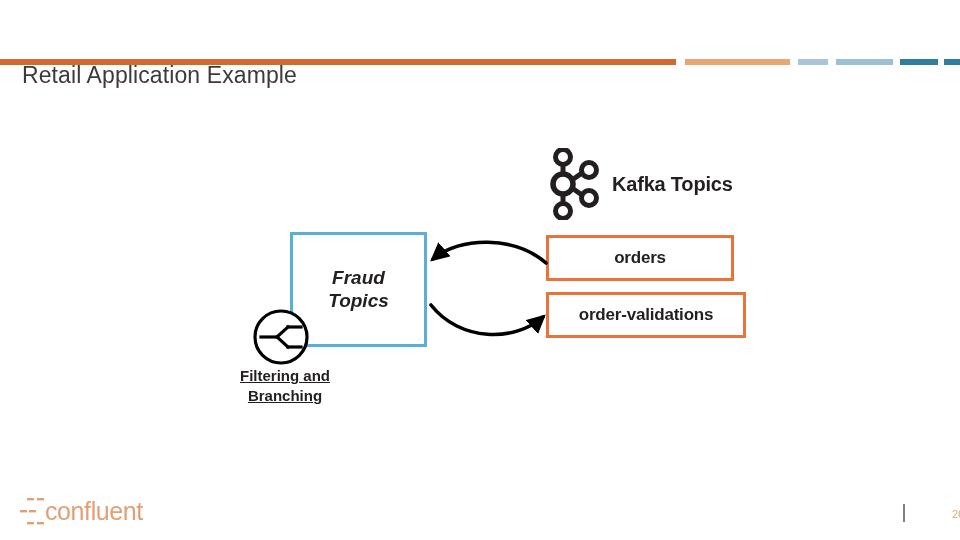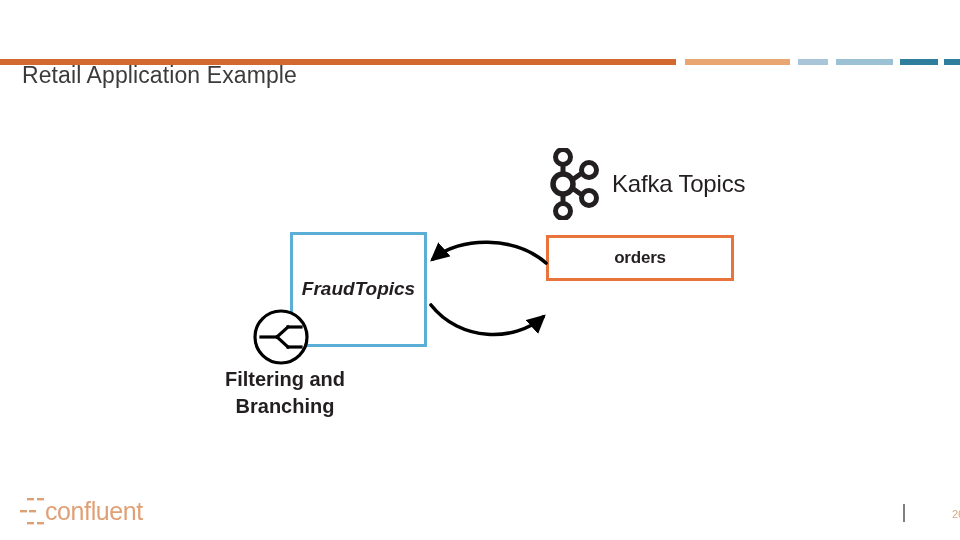--- a/index.html
+++ b/index.html
@@ -58,22 +58,22 @@
   .kafka-group {
     position: absolute;
     left: 548px;
     top: 148px;
     display: flex;
     align-items: center;
     gap: 8px;
   }
   .kafka-mark { width: 56px; height: 72px; display: block; }
   .kafka-label {
-    font-size: 24px;
-    font-weight: normal;
+    font-size: 20px;
+    font-weight: bold;
     color: #231f20;
     white-space: nowrap;
     letter-spacing: -0.2px;
   }
 
   
   .topic-box {
     position: absolute;
     box-sizing: border-box;
     border: 3px solid #e8743b;
@@ -93,21 +93,21 @@
   .service-box {
     position: absolute;
     box-sizing: border-box;
     left: 290px;
     top: 232px;
     width: 137px;
     height: 115px;
     border: 3px solid #5bafd7;
     background: #ffffff;
     display: flex;
-    flex-direction: row;
+    flex-direction: column;
     align-items: center;
     justify-content: center;
     font-style: italic;
     font-weight: bold;
     font-size: 19px;
     line-height: 1.18;
     color: #231f20;
     text-align: center;
   }
 
@@ -118,24 +118,25 @@
     top: 308px;
     width: 58px;
     height: 58px;
   }
   .branch-caption {
     position: absolute;
     left: 196px;
     top: 366px;
     width: 178px;
     text-align: center;
-    font-size: 20px;
+    font-size: 15px;
     font-weight: bold;
     line-height: 1.35;
     color: #231f20;
+    text-decoration: underline;
   }
 
   
   .arrows {
     position: absolute;
     left: 415px;
     top: 230px;
     width: 150px;
     height: 120px;
   }
@@ -195,20 +196,23 @@
         <path d="M24 40 L34 47" stroke-width="5"></path>
       </g>
     </svg>
     <div class="kafka-label">Kafka Topics</div>
   </div>
 
   <div class="topic-box topic-orders">
     <span>orders</span>
   </div>
 
+  <div class="topic-box topic-validations">
+    <span>order-validations</span>
+  </div>
 
   <div class="service-box">
     <span>Fraud</span>
     <span>Topics</span>
   </div>
 
   <svg class="branch-icon" viewBox="0 0 58 58">
     <circle cx="29" cy="29" r="26" fill="#ffffff" stroke="#000000" stroke-width="3.2"></circle>
     <g fill="none" stroke="#000000" stroke-width="3.2" stroke-linecap="square">
       <path d="M9 29 L25 29"></path>

